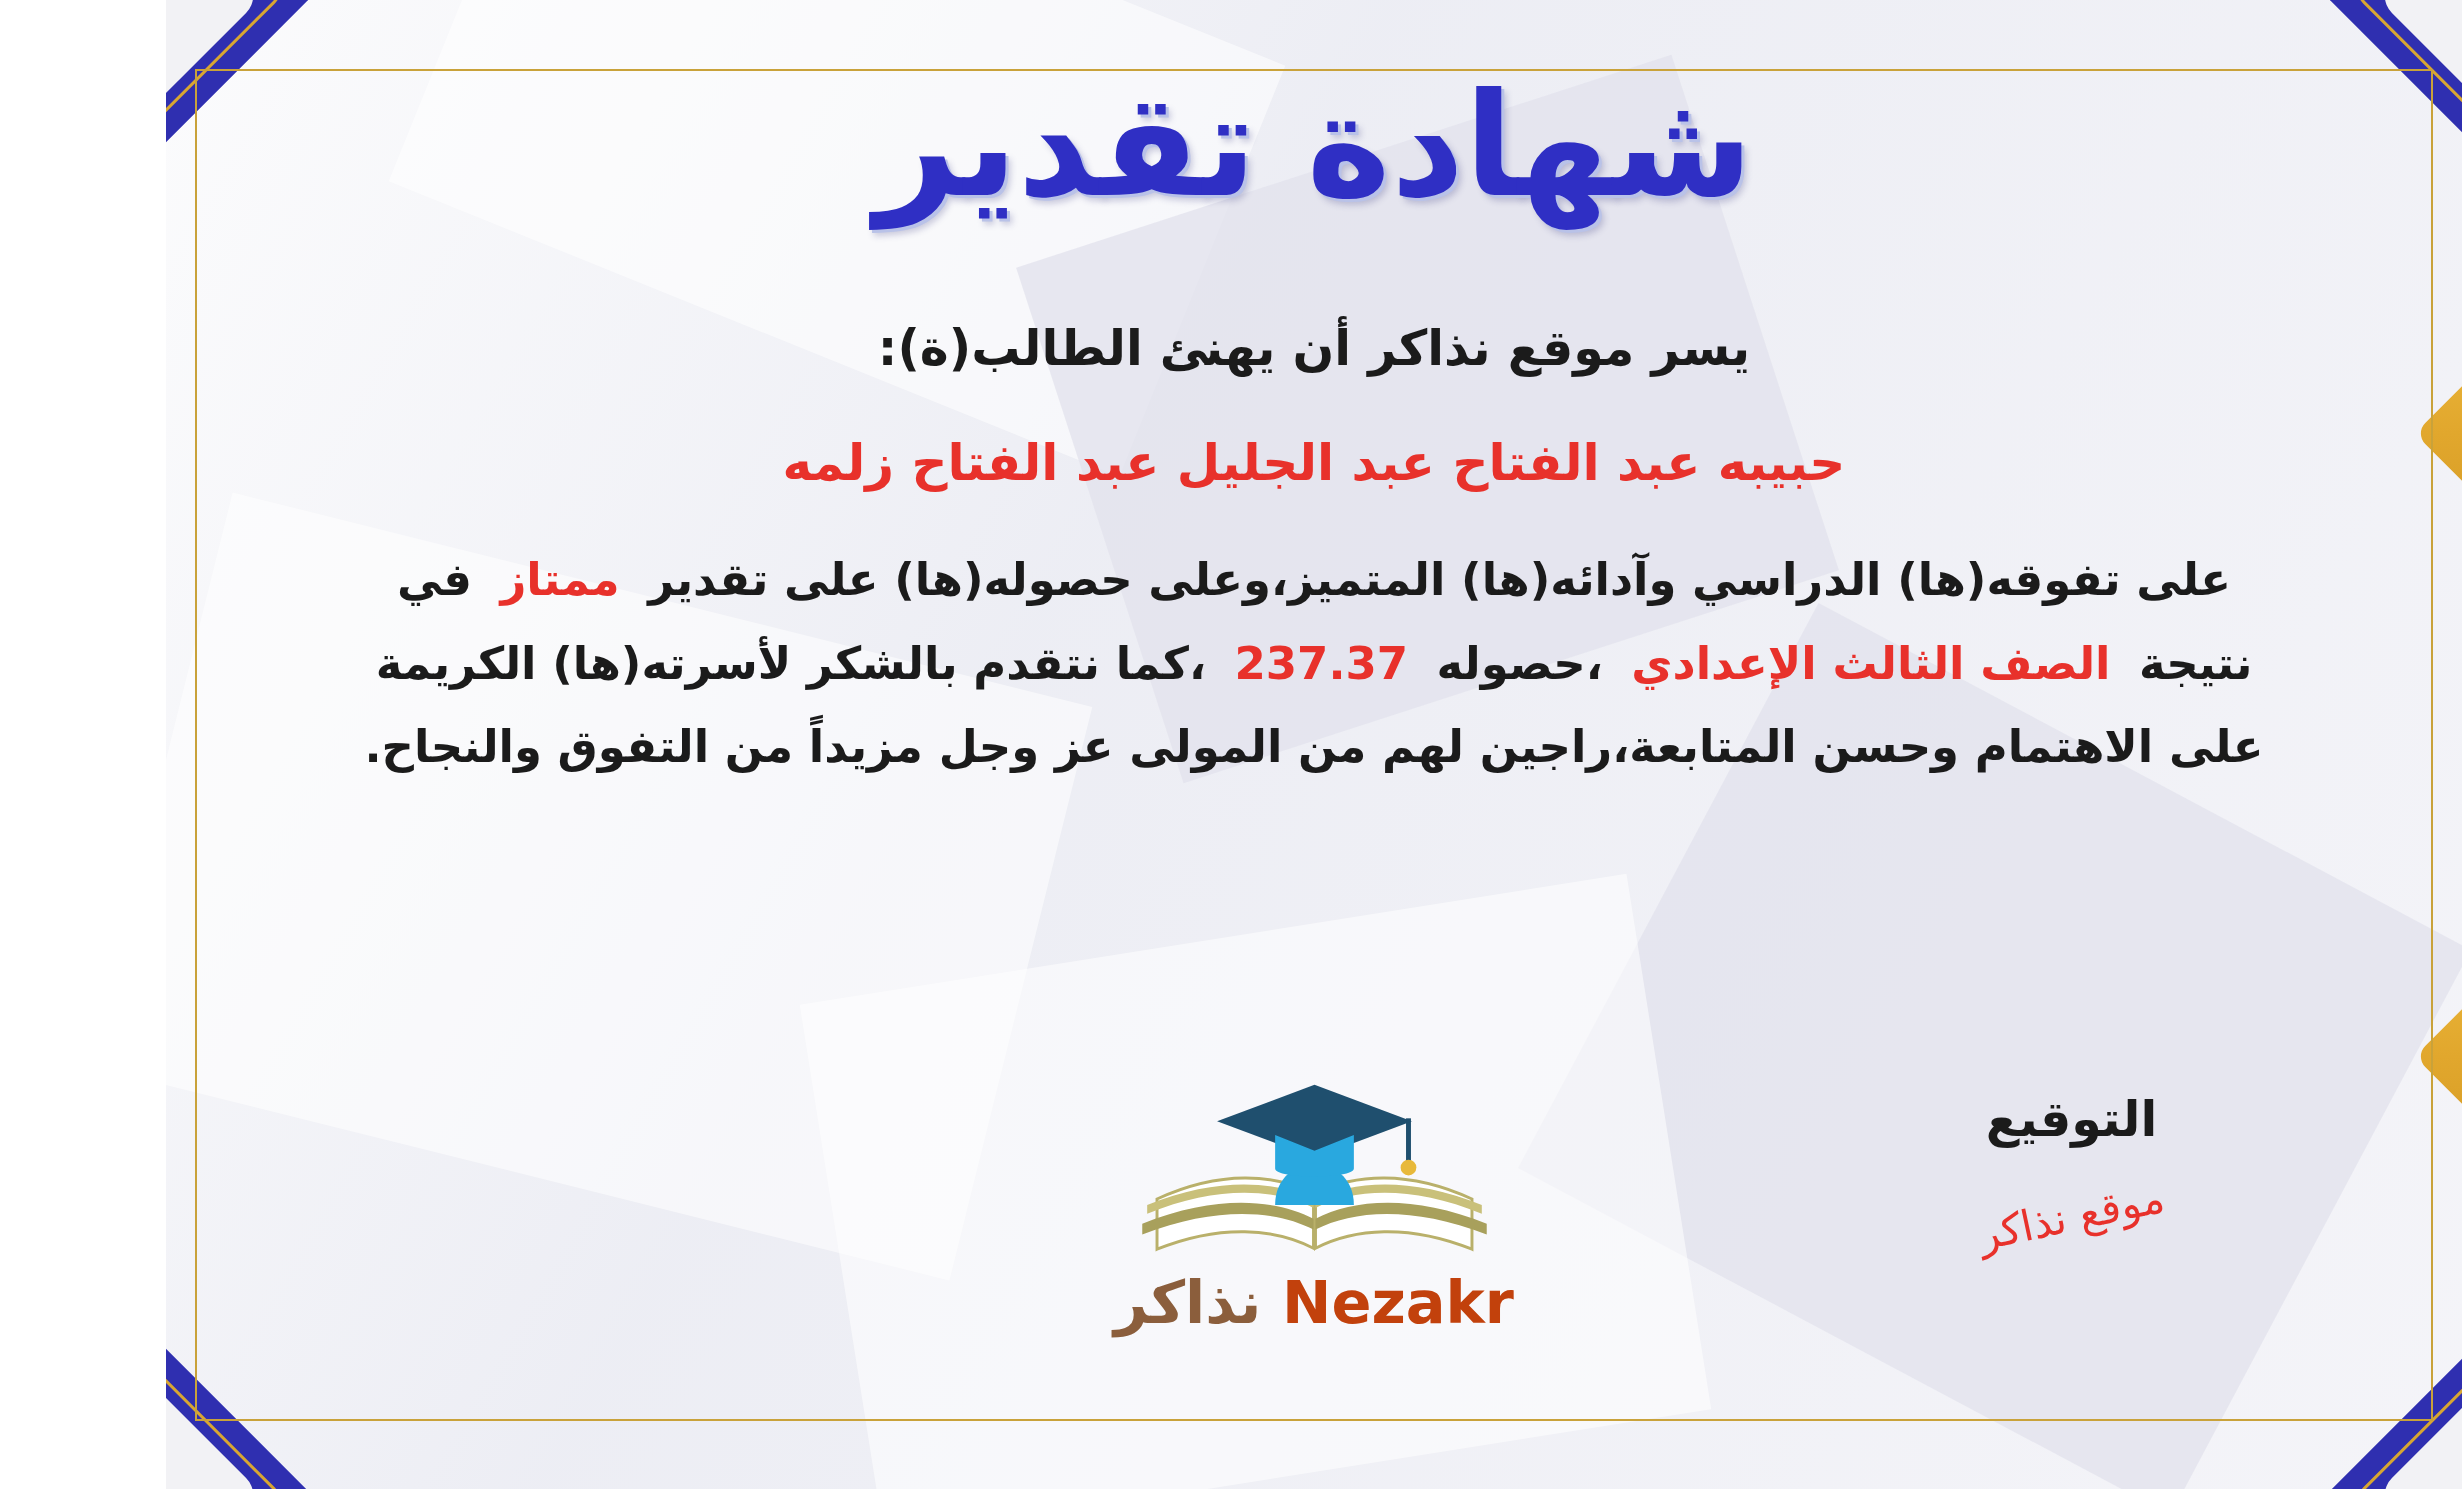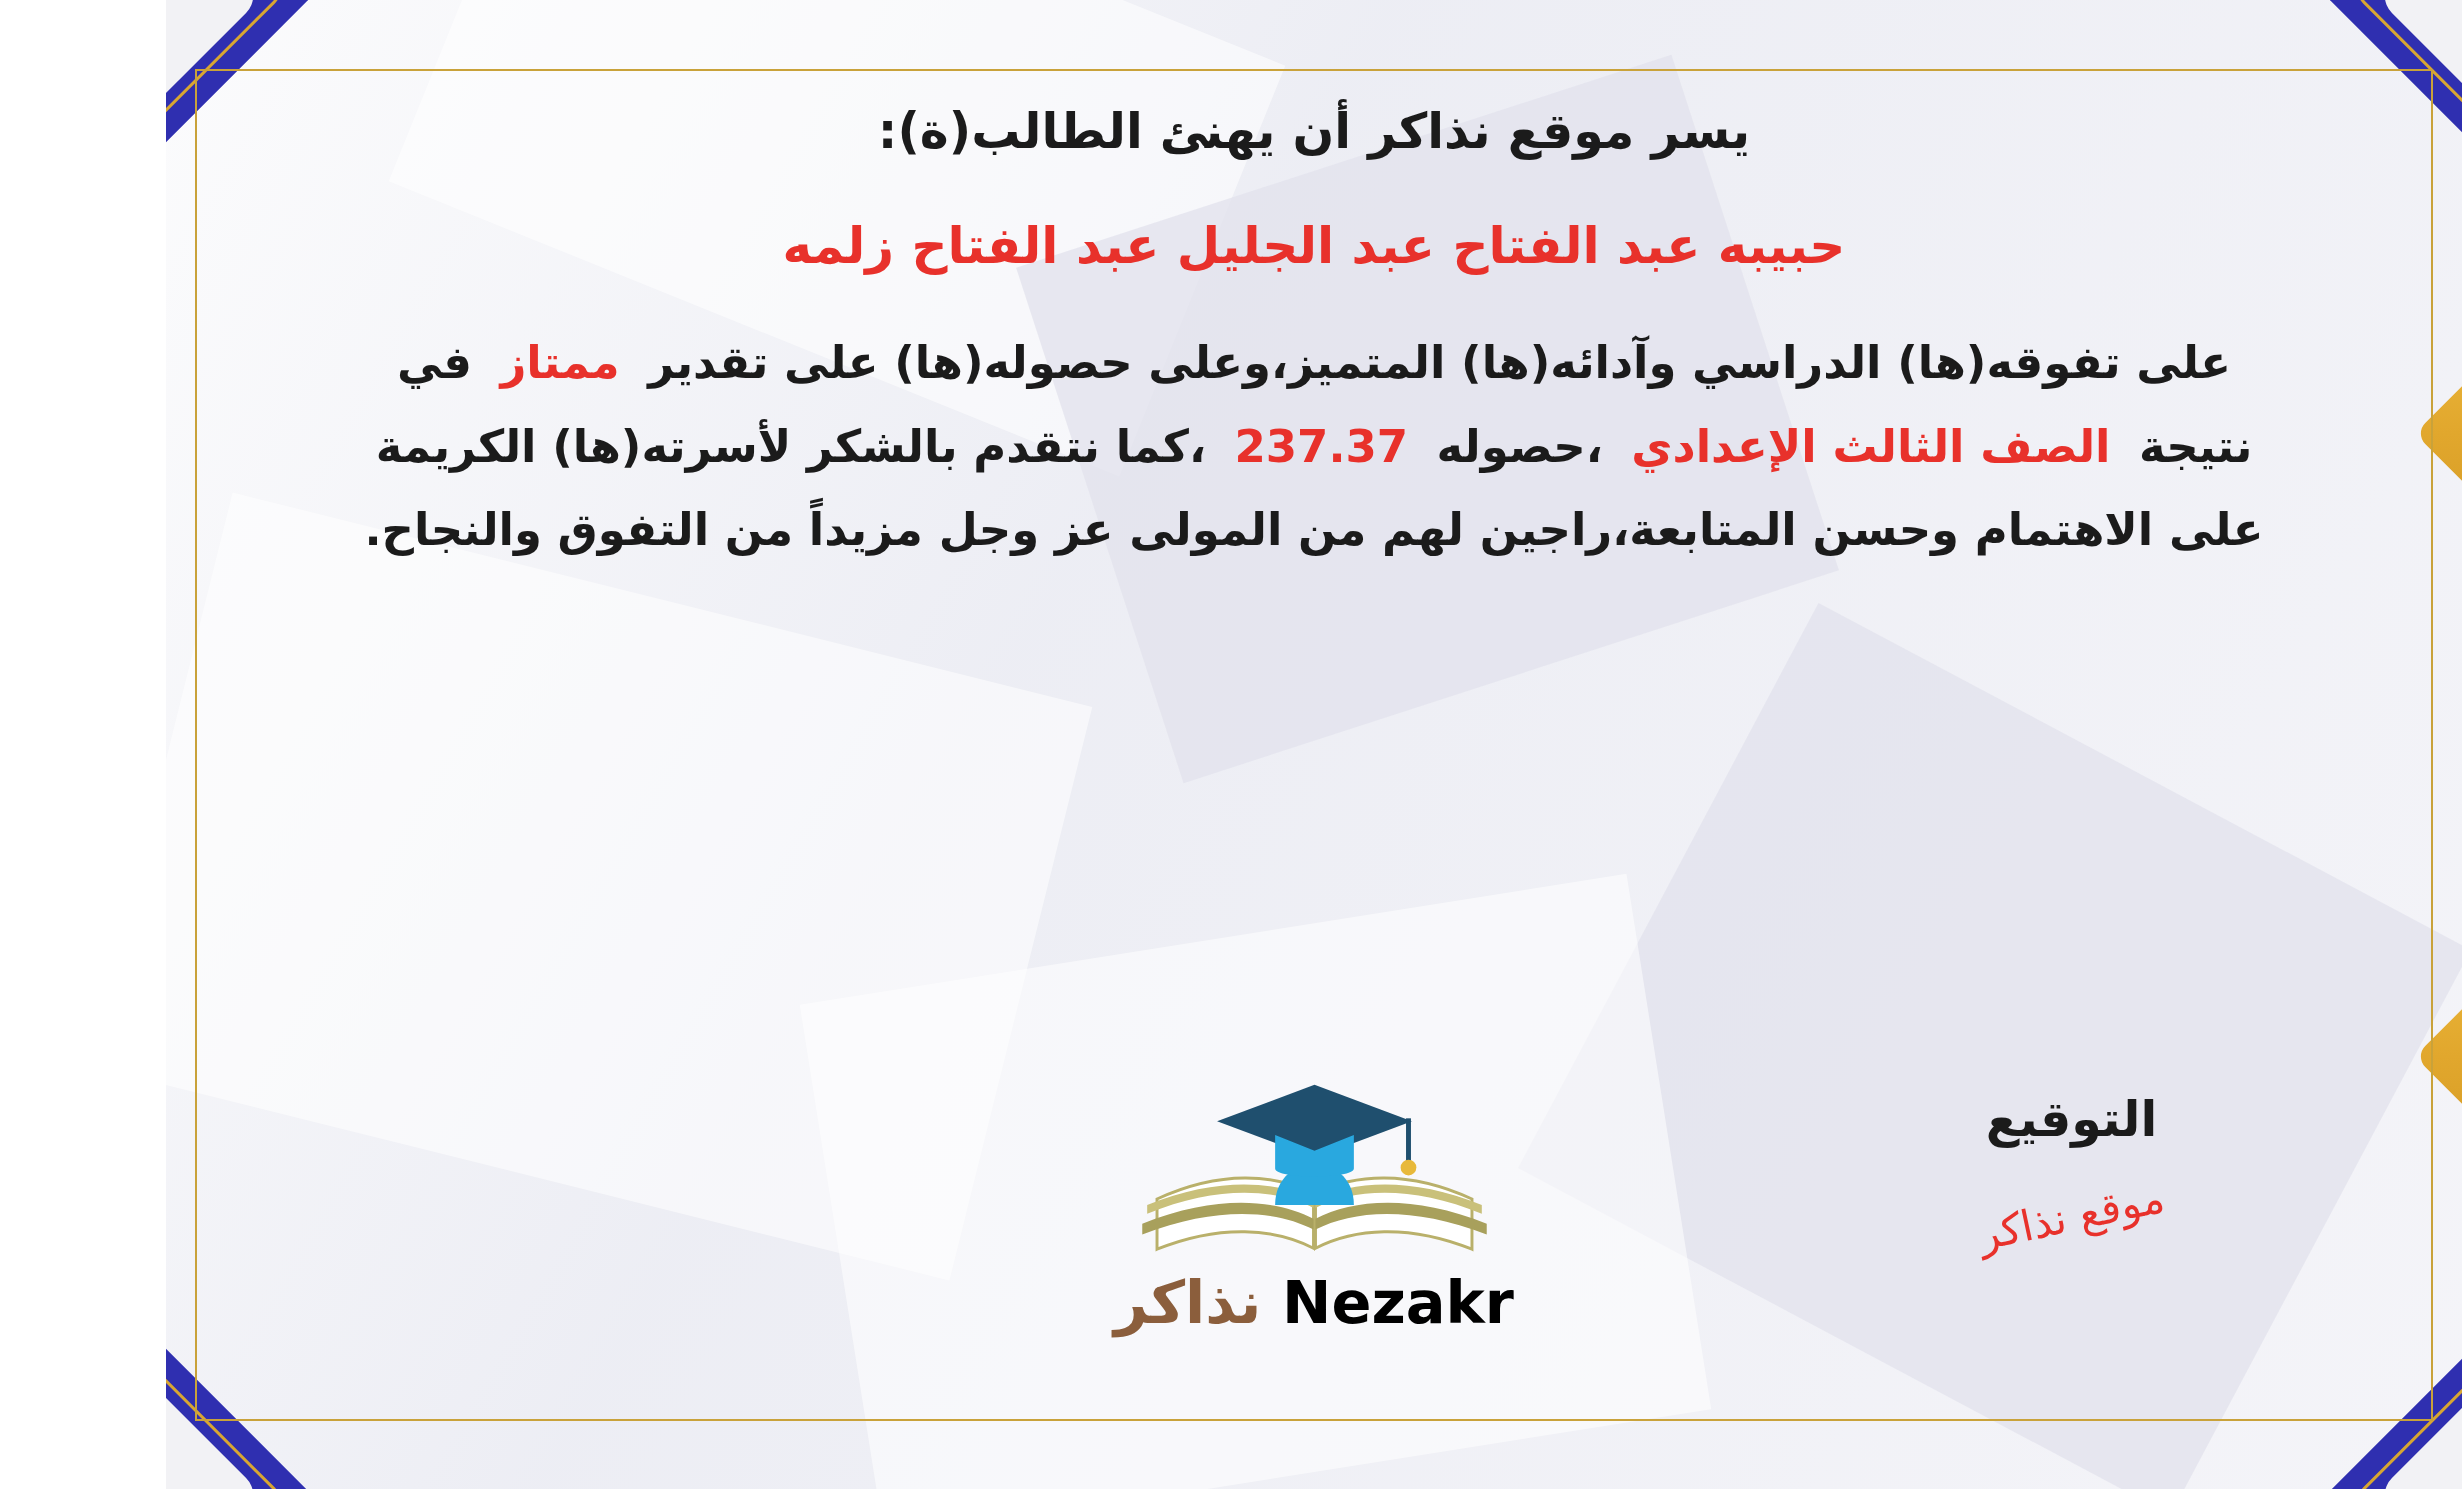--- a/index.html
+++ b/index.html
@@ -199,21 +199,21 @@
     position: relative;
   }
   .logo-text {
     margin-top: 4.9px;
     font-size: 59px;
     font-weight: 800;
     color: #8b5e3c;
     letter-spacing: 0px;
     white-space: nowrap;
   }
-  .logo-text .en { color: #000000; }
+  .logo-text .en { color: #c2410c; }
 </style>
 </head>
 <body>
 
 <div class="certificate">
 
   <div class="bg-poly">
     <div class="poly" style="left:443px;top:-98px;width:788px;height:443px;transform:rotate(22deg);"></div>
     <div class="poly dark" style="left:1083px;top:148px;width:689px;height:542px;transform:rotate(-18deg);"></div>
     <div class="poly" style="left:148px;top:591px;width:886px;height:591px;transform:rotate(14deg);"></div>
@@ -242,20 +242,21 @@
   <div class="corner corner-br">
     <div class="chev chev-blue-outer"></div>
     <div class="chev chev-gold"></div>
     <div class="chev chev-blue-inner"></div>
   </div>
 
   <div class="frame"></div>
 
   <div class="content">
 
+    <div class="title">شهادة تقدير</div>
 
     <div class="body-block">
 
       <div class="line-congrats">يسر موقع نذاكر أن يهنئ الطالب(ة):</div>
 
       <div class="student-name">حبيبه عبد الفتاح عبد الجليل عبد الفتاح زلمه</div>
 
       <div class="paragraph">
         <span>على تفوقه(ها) الدراسي وآدائه(ها) المتميز،وعلى حصوله(ها) على تقدير</span>
         <span class="hl">ممتاز</span>

